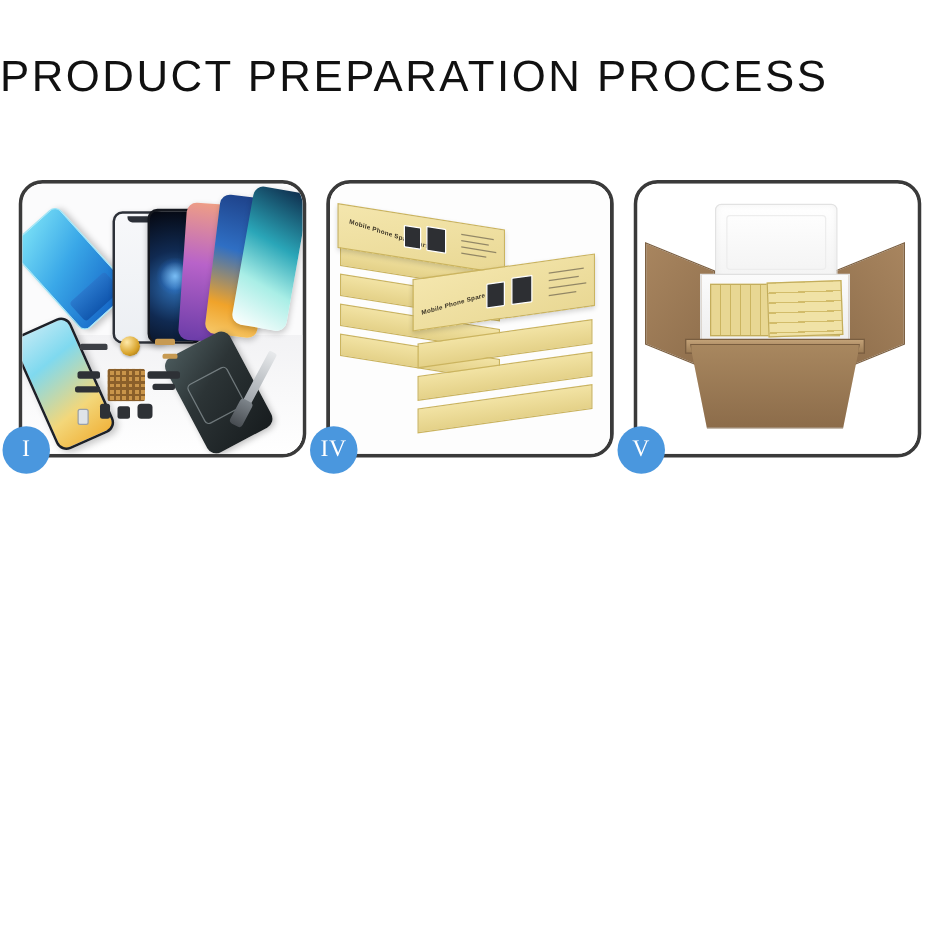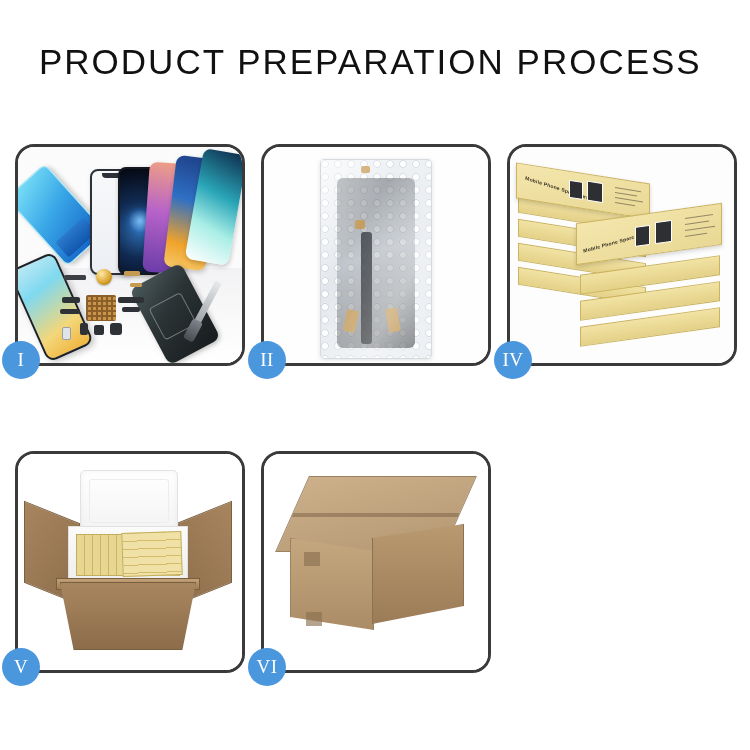--- a/index.html
+++ b/index.html
@@ -6,21 +6,21 @@
   html, body { margin: 0; padding: 0; }
   body {
     width: 750px; height: 750px;
     background: #ffffff;
     font-family: "Liberation Sans", sans-serif;
     overflow: hidden;
     position: relative;
   }
 
   
-  .header { position: absolute; left: 0; top: 0; width: 608px; text-align: center; margin-left: 39px; }
+  .header { position: absolute; left: 0; top: 0; width: 608px; text-align: center; }
   .title {
     margin: 0;
     padding-top: 42px;
     font-size: 35px;
     font-weight: 500;
     letter-spacing: 2.0px;
     color: #111111;
     line-height: 40px;
     white-space: nowrap;
     font-family: "Liberation Sans", sans-serif;
@@ -377,34 +377,20 @@
       <div class="flex-cable" style="left:104px;top:160px;width:18px;height:5px;"></div>
       <div class="flex-cable" style="left:62px;top:176px;width:8px;height:12px;border-radius:2px;"></div>
       <div class="flex-cable" style="left:76px;top:178px;width:10px;height:10px;"></div>
       <div class="flex-cable" style="left:92px;top:176px;width:12px;height:12px;border-radius:3px;"></div>
       <div class="flex-cable" style="left:44px;top:180px;width:9px;height:13px;background:#dfe4e8;border:1px solid #9aa0a6;"></div>
       <div class="driver"></div>
     </div>
     <div class="badge">I</div>
   </div>
 
-  <div class="panel">
-    <div class="panel-inner p2">
-      <div class="bubble-bag">
-        <div class="screen-in-bag"></div>
-        <div class="bag-cable"></div>
-        <div class="bag-conn" style="left:34px;top:60px;width:10px;height:9px;"></div>
-        <div class="bag-conn" style="left:24px;top:150px;width:12px;height:22px;transform:rotate(12deg);"></div>
-        <div class="bag-conn" style="left:66px;top:148px;width:12px;height:24px;transform:rotate(-10deg);"></div>
-        <div class="bag-conn" style="left:40px;top:6px;width:9px;height:7px;"></div>
-        <div class="bag-sheen"></div>
-      </div>
-    </div>
-    <div class="badge">II</div>
-  </div>
 
 
   <div class="panel">
     <div class="panel-inner p4">
 
       <div class="stack-box" style="left:8px;top:58px;width:128px;height:18px;transform:skewY(9deg);"></div>
       <div class="stack-box" style="left:8px;top:82px;width:128px;height:18px;transform:skewY(9deg);"></div>
       <div class="stack-box" style="left:8px;top:106px;width:128px;height:18px;transform:skewY(9deg);"></div>
       <div class="stack-box" style="left:8px;top:130px;width:128px;height:18px;transform:skewY(9deg);"></div>
 
@@ -442,24 +428,14 @@
       <div class="foam-lid"></div>
       <div class="foam-body"></div>
       <div class="yellow-stack"></div>
       <div class="yellow-stack2"></div>
       <div class="carton-rim"></div>
       <div class="carton-body"></div>
     </div>
     <div class="badge">V</div>
   </div>
 
-  <div class="panel">
-    <div class="panel-inner p6">
-      <div class="box6-top"></div>
-      <div class="box6-left"></div>
-      <div class="box6-right"></div>
-      <div class="tape6" style="left:40px;top:98px;width:16px;height:14px;"></div>
-      <div class="tape6" style="left:42px;top:158px;width:16px;height:14px;"></div>
-    </div>
-    <div class="badge">VI</div>
-  </div>
 
 </div>
 
 </body></html>

